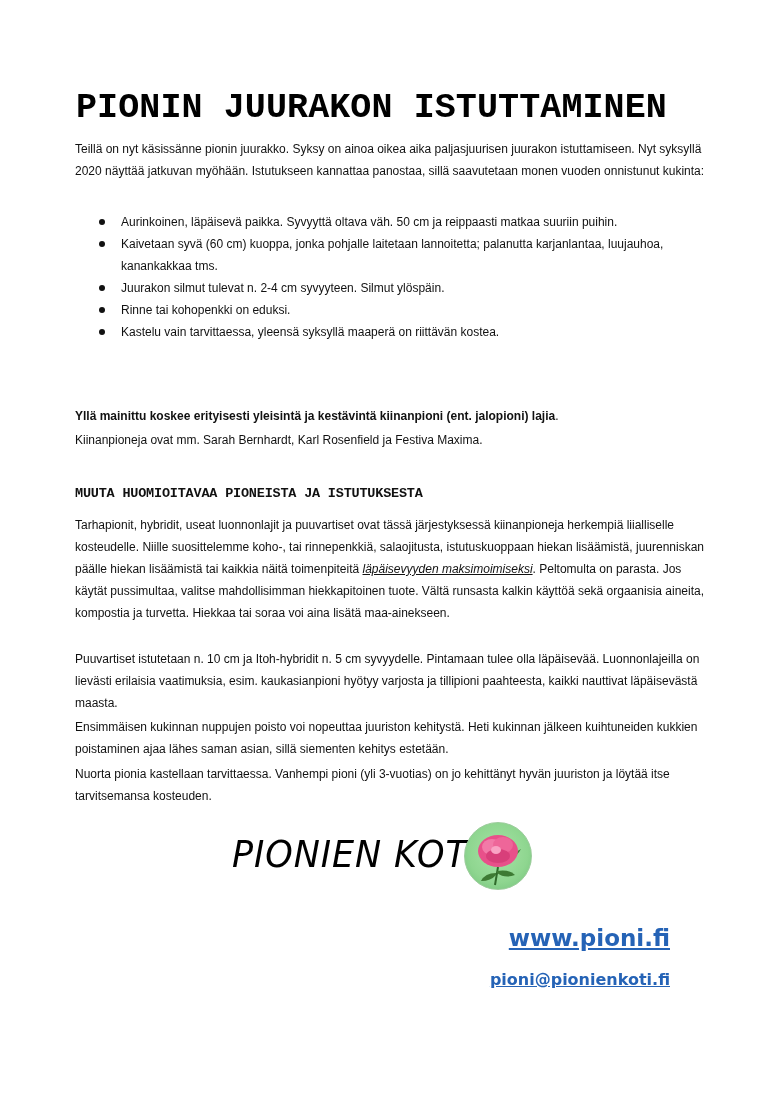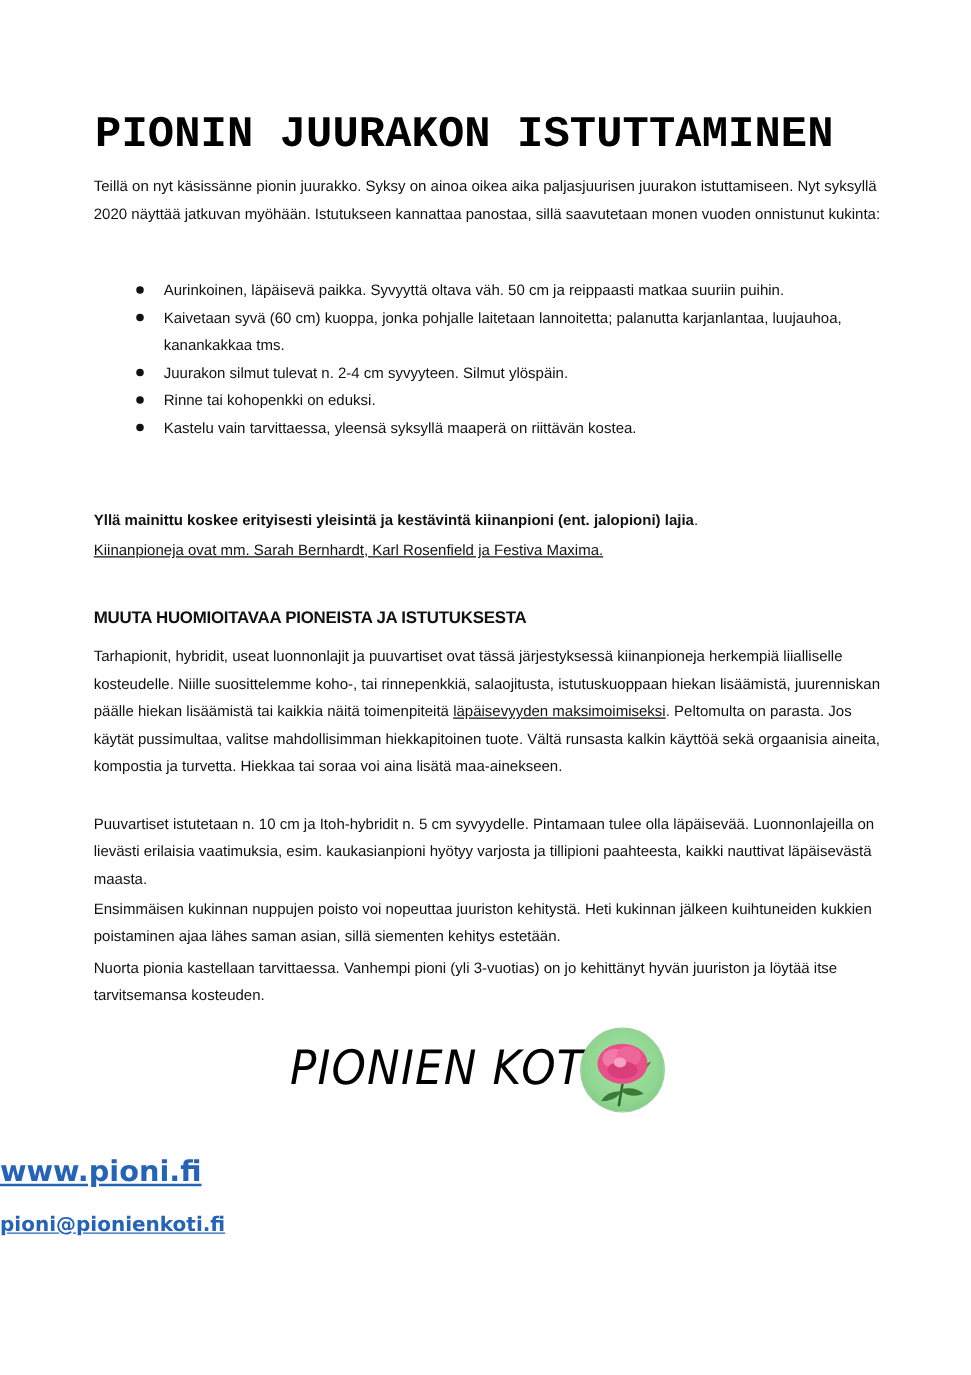--- a/index.html
+++ b/index.html
@@ -8,51 +8,51 @@
   .title {
     position: absolute; left: 76px; top: 88px;
     font-family: Liberation Mono, monospace; font-weight: bold;
     font-size: 35px; letter-spacing: 0.1px; color: #000; white-space: nowrap; margin: 0;
   }
   .body-text {
     font-family: "Liberation Sans", sans-serif; font-size: 12px; line-height: 22px;
     color: #111; margin: 0;
   }
   .intro { position: absolute; left: 75px; top: 138px; width: 640px; }
-  .bullets { position: absolute; left: 75px; top: 211px; width: 640px; list-style: none; margin: 10px; padding: 0; }
+  .bullets { position: absolute; left: 75px; top: 211px; width: 640px; list-style: none; margin: 0; padding: 0; }
   .bullets li { position: relative; padding-left: 46px; margin-bottom: 0px; }
   .bullets li .dot {
     position: absolute; left: 24px; top: 8px; width: 6px; height: 6px; border-radius: 50%; background: #111;
   }
   .note { position: absolute; left: 75px; top: 405px; width: 660px; }
   .note b { font-weight: bold; }
-  .note2 { position: absolute; left: 75px; top: 429px; width: 660px; text-decoration: underline; }
+  .note2 { position: absolute; left: 75px; top: 429px; width: 660px; }
   .subhead {
     position: absolute; left: 75px; top: 486px;
-    font-family: Liberation Sans, sans-serif; font-weight: bold; font-size: 13.5px; color: #111; margin: 0;
+    font-family: Liberation Mono, monospace; font-weight: bold; font-size: 13.5px; color: #111; margin: 0;
     letter-spacing: -0.2px;
   }
   .para { position: absolute; left: 75px; width: 640px; }
   .p1 { top: 514px; }
   .p2 { top: 648px; }
   .p3 { top: 716px; }
   .p4 { top: 763px; }
-  .u { text-decoration: underline; }
+  .u { text-decoration: underline; font-style: italic; }
   .logo { position: absolute; left: 232px; top: 822px; width: 320px; height: 80px; }
   .logo-text {
     position: absolute; left: 0; top: 10px;
     font-family: "DejaVu Sans", sans-serif; font-size: 38px; font-style: italic; font-weight: normal;
     color: #000; letter-spacing: 1px; white-space: nowrap; transform: scaleX(0.92); transform-origin: left;
   }
   .logo-circle {
     position: absolute; left: 232px; top: 0; width: 66px; height: 66px; border-radius: 50%;
     background: radial-gradient(circle at 50% 45%, #a6e3a6 0%, #8fd690 60%, #6fbf77 100%);
     border: 1px solid #9ccc9c;
   }
-  .links { position: absolute; left: 0; width: 670px; text-align: left; font-family: "DejaVu Sans", sans-serif; font-weight: bold; }
+  .links { position: absolute; left: 0; width: 670px; text-align: right; font-family: "DejaVu Sans", sans-serif; font-weight: bold; }
   .www { top: 925px; font-size: 23px; }
   .mail { top: 970px; font-size: 16px; }
   .links a { color: #2563b6; text-decoration: underline; }
 </style>
 </head>
 <body>
 
 <div class="page">
   <h1 class="title">PIONIN JUURAKON ISTUTTAMINEN</h1>
 

